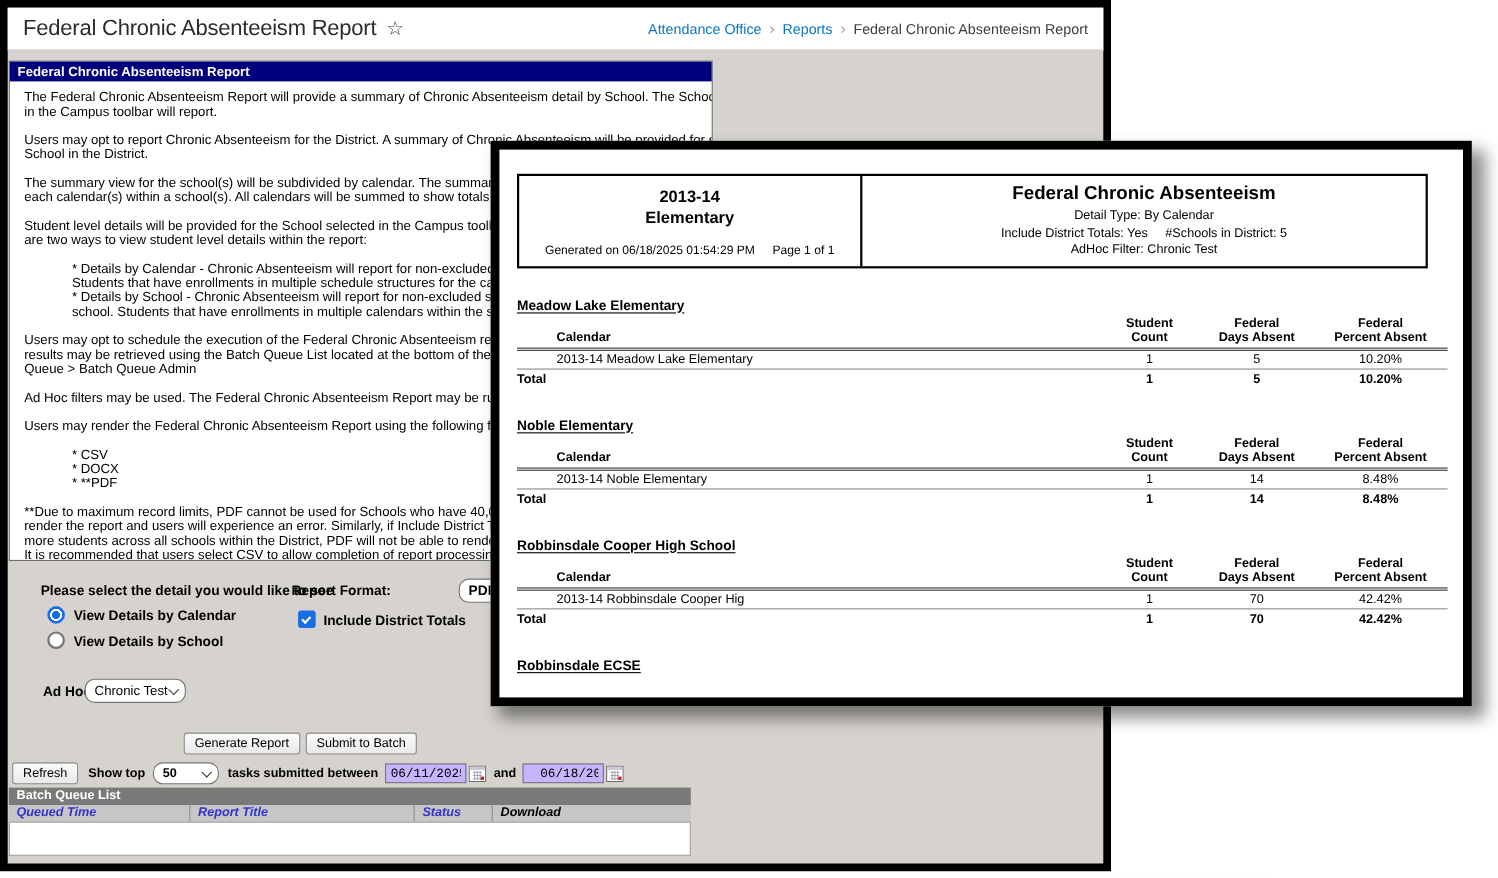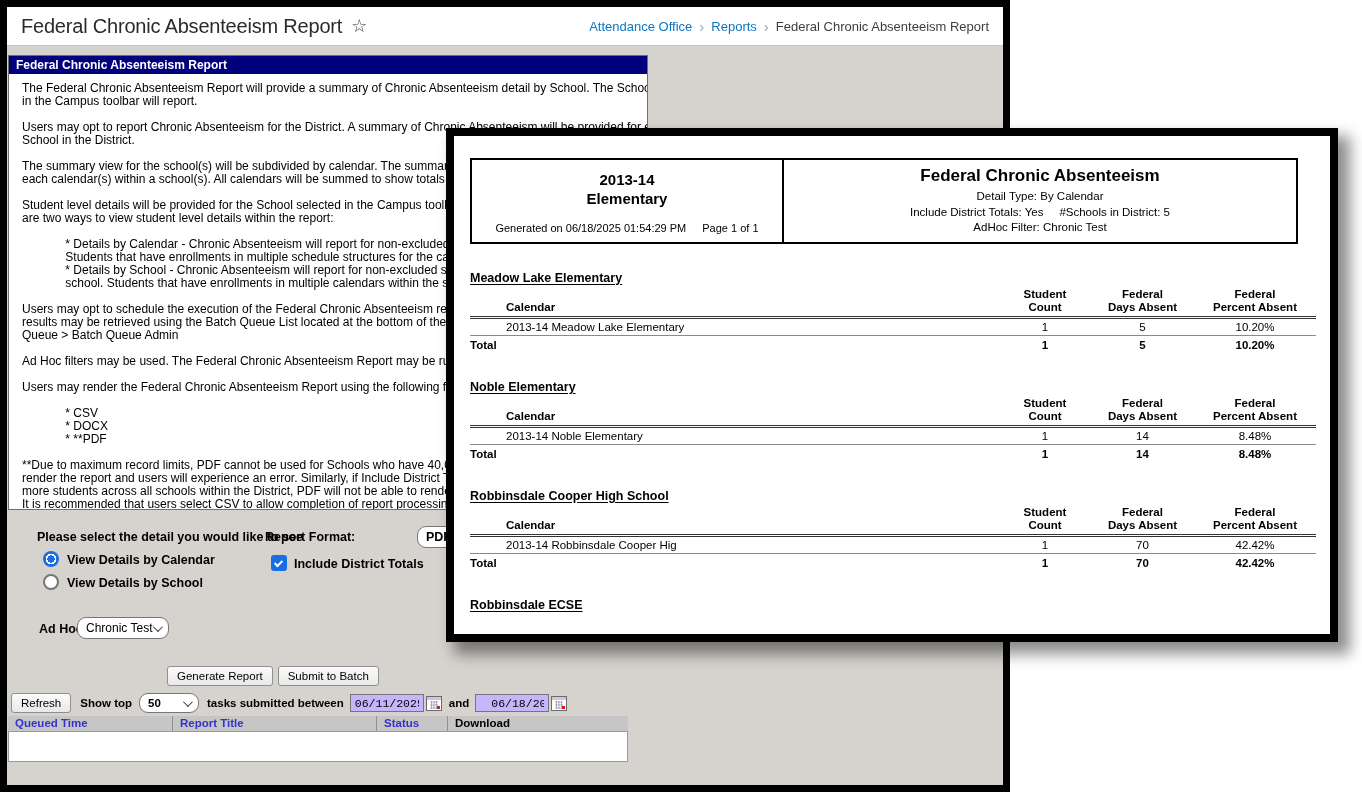--- a/index.html
+++ b/index.html
@@ -55,21 +55,21 @@
   .small-bold { font-size:11.5px; font-weight:bold; white-space:nowrap; }
   .mini-select { position:static; height:20px; border-radius:9px; font-size:11.5px; width:60px; }
   .date-input { width:74px; height:18px; border:1px solid #757575; background:#c4b5fd;
                 font-size:11.5px; font-family:Liberation Mono, monospace; padding:0 4px; }
   .cal-icon { width:16px; height:15px; margin-left:2px; cursor:pointer; }
 
   
   .batch-table { position:absolute; left:1px; top:670px; width:620px; }
   .batch-bar { background:#7a7a7a; color:#fff; font-size:11.5px; font-weight:bold;
                padding:1px 7px; height:16px; }
-  .batch-hdr { display:flex; background:#c6c6c6; border-bottom:1px solid #9a9a9a; height:16px; }
+  .batch-hdr { display:flex; background:#c6c6c6; border-bottom:1px solid #9a9a9a; height:16px;font-style:italic; }
   .batch-hdr > div { font-size:11.5px; font-weight:bold; padding:1px 7px;
                      border-right:1px solid #8f8f8f; white-space:nowrap; overflow:hidden; }
   .bh-link { color:#3333cc; cursor:pointer; }
   .batch-body { background:#fff; height:30px; border:1px solid #9a9a9a; border-top:none; }
 
   
   .overlay { position:absolute; left:446px; top:128px; width:892px; height:514px;
              border:8px solid #000; background:#fff; z-index:10;
              box-shadow:10px 10px 14px 2px rgba(0,0,0,0.45); overflow:hidden; }
   .rep-inner { padding:22px 0 0 16px; }
@@ -199,20 +199,21 @@
       <input class="date-input" style="margin-left: 6px; padding-left: 15px;" value="06/18/2025">
       <svg class="cal-icon" viewBox="0 0 16 15">
         <rect x="0.5" y="0.5" width="15" height="14" fill="#fff" stroke="#6b6b6b"></rect>
         <rect x="1" y="1" width="14" height="3" fill="#c9c9d8"></rect>
         <path d="M4 6h8 M4 9h8 M4 12h8 M5.5 5v8 M8 5v8 M10.5 5v8" stroke="#9a9ab0" stroke-width="0.8"></path>
         <rect x="11" y="10" width="3" height="3" fill="#c22"></rect>
       </svg>
     </div>
 
     <div class="batch-table">
+      <div class="batch-bar">Batch Queue List</div>
       <div class="batch-hdr">
         <div class="bh-link" style="width:165px;">Queued Time</div>
         <div class="bh-link" style="width:204px;">Report Title</div>
         <div class="bh-link" style="width:71px;">Status</div>
         <div style="width:180px; border-right:none;">Download</div>
       </div>
       <div class="batch-body"></div>
     </div>
 
   </div>

